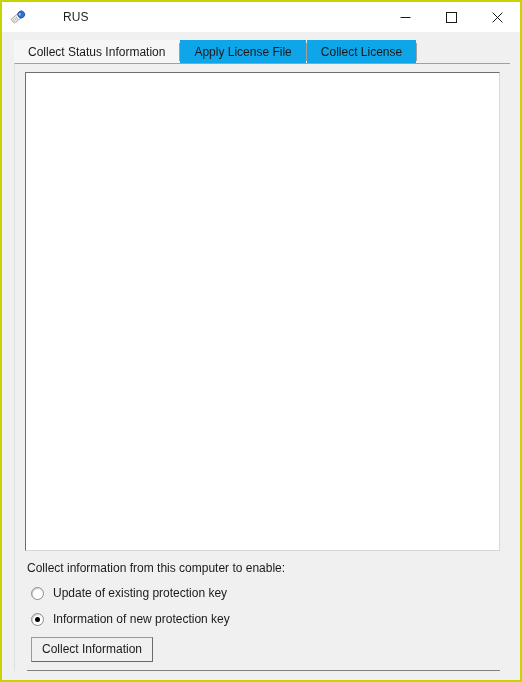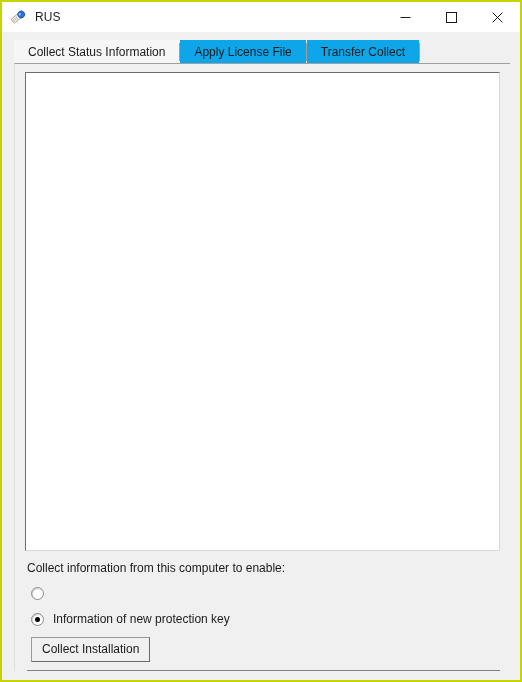--- a/index.html
+++ b/index.html
@@ -28,20 +28,21 @@
   }
 
   
   .titlebar {
     height: 26px;
     min-height: 30px;
     background: #ffffff;
     display: flex;
     align-items: center;
     position: relative;
+    gap: 28px;
   }
   .title-icon {
     width: 18px;
     height: 18px;
     margin-left: 7px;
     margin-right: 8px;
     flex: 0 0 auto;
     display: block;
   }
   .title-text {
@@ -270,45 +271,46 @@
     <div class="tabstrip">
       <div class="tab selected">
         <span>Collect Status Information</span>
       </div>
       <div class="tab-sep"></div>
       <div class="tab">
         <span>Apply License File</span>
       </div>
       <div class="tab-sep"></div>
       <div class="tab">
-        <span>Transfer Collect</span>
+        <span>Collect License</span>
       </div>
       <div class="tab-sep"></div>
     </div>
 
     <div class="tabpage">
 
       <div class="textbox-wrap">
         <textarea class="textbox" spellcheck="false" placeholder="" style=""></textarea>
       </div>
 
       <div class="bottom">
         <div class="prompt-label">Collect information from this computer to enable:</div>
 
         <div class="radio-row">
           <span class="radio-mark"></span>
+          <span class="radio-label">Update of existing protection key</span>
         </div>
 
         <div class="radio-row">
           <span class="radio-mark checked"></span>
           <span class="radio-label">Information of new protection key</span>
         </div>
 
         <div class="action-row">
-          <button class="push-button">Collect Installation</button>
+          <button class="push-button">Collect Information</button>
         </div>
       </div>
 
       <div class="bottom-sep"></div>
     </div>
 
     <div class="statusbar"></div>
   </div>
 </div>
 

